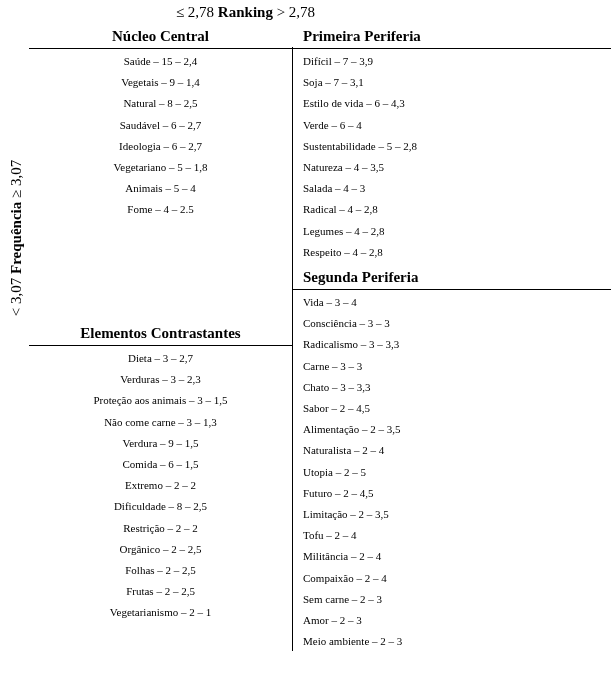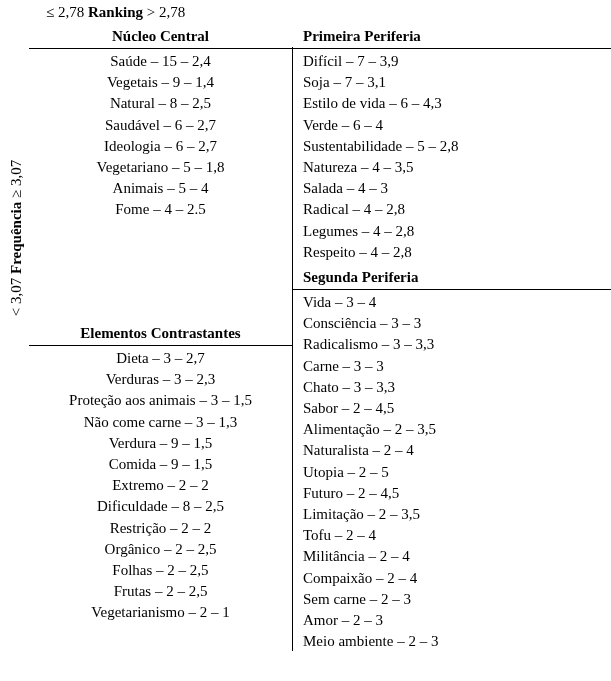--- a/index.html
+++ b/index.html
@@ -32,24 +32,24 @@
     letter-spacing: 0px;
   }
   #freq-axis .bold { font-weight: bold; }
 
   
   #ranking-caption {
     position: absolute;
     left: 0;
     top: 3px;
     width: 491px;
+    text-align: center;
     font-size: 15px;
     line-height: 18px;
     white-space: nowrap;
-    margin-left: 46px;
   }
   #ranking-caption .bold { font-weight: bold; }
 
   
   #quad-table {
     position: absolute;
     left: 29px;
     top: 26px;
     width: 574px;
     border-collapse: collapse;
@@ -81,21 +81,21 @@
     margin-left: -11px;
     padding-left: 11px;
   }
 
   ul.term-list {
     list-style: none;
     margin: 0;
     padding: 0;
   }
   ul.term-list li {
-    font-size: 15px;
+    font-size: 11px;
     line-height: 21.2px;
     white-space: nowrap;
   }
 
   
   #v-divider {
     position: absolute;
     left: 292px;
     top: 47px;
     width: 0;
@@ -157,21 +157,21 @@
       <td class="col-left">
         <div class="spacer-left"></div>
         <div class="quad-title">Elementos Contrastantes</div>
         <div class="rule"></div>
         <ul class="term-list">
             <li>Dieta – 3 – 2,7</li>
             <li>Verduras – 3 – 2,3</li>
             <li>Proteção aos animais – 3 – 1,5</li>
             <li>Não come carne – 3 – 1,3</li>
             <li>Verdura – 9 – 1,5</li>
-            <li>Comida – 9 – 1,5</li>
+            <li>Comida – 6 – 1,5</li>
             <li>Extremo – 2 – 2</li>
             <li>Dificuldade – 8 – 2,5</li>
             <li>Restrição – 2 – 2</li>
             <li>Orgânico – 2 – 2,5</li>
             <li>Folhas – 2 – 2,5</li>
             <li>Frutas – 2 – 2,5</li>
             <li>Vegetarianismo – 2 – 1</li>
           </ul>
       </td>
 

